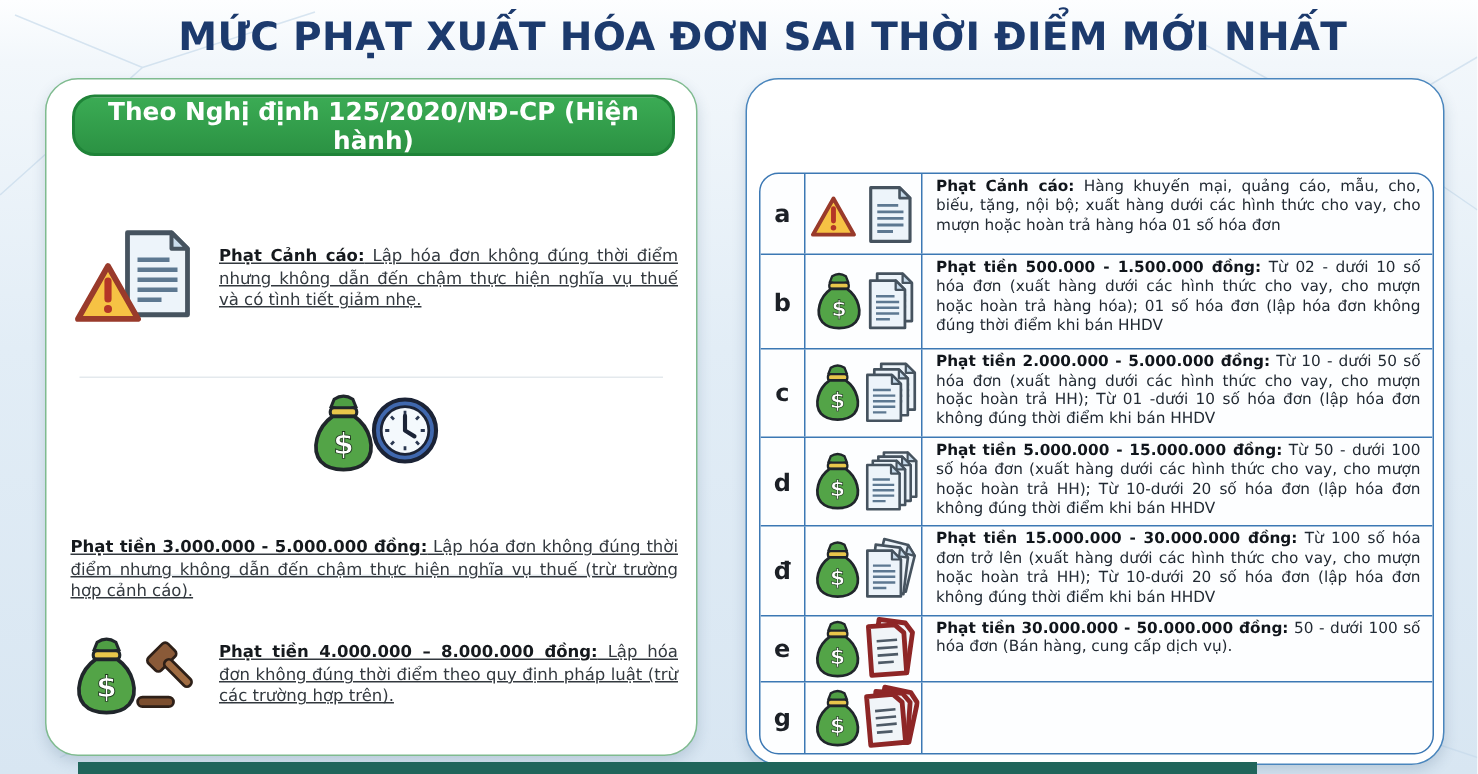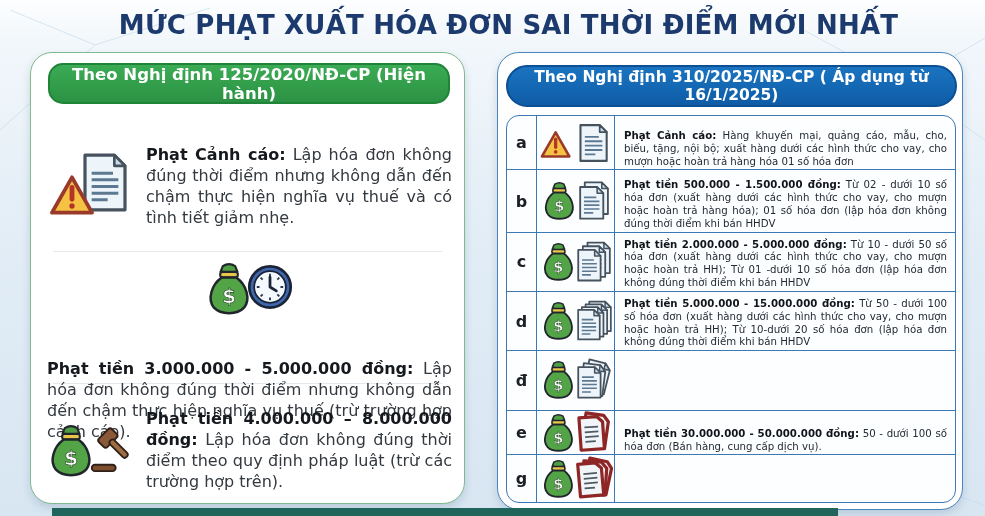--- a/index.html
+++ b/index.html
@@ -35,21 +35,21 @@
     left:8px; top:12px; width:451px; height:42px; font-size:15.5px;
     background:linear-gradient(180deg,#1a74c1,#0f5ca6); border:2px solid #0c4f92; border-radius:21px;
   }
 
   
   .pen-item { position:absolute; left:16px; right:12px; display:flex; align-items:center; gap:9px; }
   .pen-item-1 { top:72px;  height:122px; }
   .pen-item-2 { top:206px; height:122px;flex-direction:column; }
   .pen-item-3 { top:336px; height:122px; }
   .pen-icon { flex:0 0 90px; display:flex; justify-content:center; }
-  .pen-text { flex:1; font-size:16px; line-height:1.32; color:#33393f; text-align:justify; }
+  .pen-text { flex:1; font-size:11px; line-height:1.32; color:#33393f; text-align:justify;text-decoration:underline; }
   .pen-text b { color:#15191d; }
   .divider { position:absolute; left:22px; right:22px; height:1px; background:#e4e9ed; }
   .div-1 { top:198px; } .div-2 { top:330px; }
 
   
   .ptable {
     position:absolute; left:8px; top:62px; width:450px; height:388px;
     border:1.6px solid #3c78b4; border-radius:13px; overflow:hidden;
     display:flex; flex-direction:column; background:#fdfeff;
   }
@@ -58,21 +58,21 @@
   .prow-a { flex:55 1 0; } .prow-b { flex:63 1 0; } .prow-e { flex:45 1 0; } .prow-g { flex:48 1 0; }
   .pcell-label {
     flex:0 0 30px; border-right:1.6px solid #3c78b4;
     display:flex; align-items:center; justify-content:center;
     font-weight:bold; font-size:16px; color:#1c2026;
   }
   .pcell-icons {
     flex:0 0 78px; border-right:1.6px solid #3c78b4;
     display:flex; align-items:center; justify-content:center;
   }
-  .pcell-text { flex:1; display:flex; align-items:flex-end; padding:3px 8px 1px 9px; }
+  .pcell-text { flex:1; display:flex; align-items:flex-start; padding:3px 8px 18px 9px; }
   .rt { font-size:10.2px; line-height:1.26; color:#222a33; text-align:justify; }
   .rt b { color:#10151b; }
 
   .bottom-bar { position:absolute; left:52px; top:508px; width:786px; height:8px; background:#20655b; }
 
   .defs-hidden { position:absolute; width:0; height:0; overflow:hidden; }
 </style>
 </head>
 <body>
 
@@ -160,21 +160,20 @@
         <svg width="90" height="58" viewBox="0 0 90 58">
           <use href="#s-gavel" x="42" y="4" width="46" height="50"></use>
           <use href="#s-bag" x="0" y="3" width="48" height="54"></use>
         </svg>
       </span>
       <span class="pen-text"><b>Phạt tiền 4.000.000 – 8.000.000 đồng:</b><span> Lập hóa đơn không đúng thời điểm theo quy định pháp luật (trừ các trường hợp trên).</span></span>
     </div>
   </div>
 
   <div class="card card-right">
-    <div class="panel-header header-blue">Theo Nghị định 310/2025/NĐ-CP ( Áp dụng từ 16/1/2025)</div>
 
     <div class="ptable">
 
       <div class="prow prow-a">
         <div class="pcell-label">a</div>
         <div class="pcell-icons">
           <svg width="74" height="46" viewBox="0 0 80 48">
             <use href="#s-warn" x="1" y="10" width="34" height="31"></use>
             <use href="#s-doc" x="42" y="2" width="34" height="44"></use>
           </svg>
@@ -232,20 +231,23 @@
       <div class="prow">
         <div class="pcell-label">đ</div>
         <div class="pcell-icons">
           <svg width="74" height="46" viewBox="0 0 80 48">
             <use href="#s-doc" x="48" y="1" width="29" height="39" transform="rotate(14 62 20)"></use>
             <use href="#s-doc" x="44" y="4" width="29" height="39" transform="rotate(7 58 23)"></use>
             <use href="#s-doc" x="40" y="7" width="29" height="39"></use>
             <use href="#s-bag" x="2" y="2" width="38" height="44"></use>
           </svg>
         </div>
+        <div class="pcell-text">
+            <span class="rt"><b>Phạt tiền 15.000.000 - 30.000.000 đồng:</b><span> Từ 100 số hóa đơn trở lên (xuất hàng dưới các hình thức cho vay, cho mượn hoặc hoàn trả HH); Từ 10-dưới 20 số hóa đơn (lập hóa đơn không đúng thời điểm khi bán HHDV</span></span>
+          </div>
       </div>
 
       <div class="prow prow-e">
         <div class="pcell-label">e</div>
         <div class="pcell-icons">
           <svg width="74" height="46" viewBox="0 0 80 48">
             <use href="#s-reddoc" x="44" y="1" width="33" height="41" transform="rotate(8 60 21)"></use>
             <use href="#s-reddoc" x="40" y="4" width="33" height="41" transform="rotate(-4 56 24)"></use>
             <use href="#s-bag" x="2" y="2" width="38" height="44"></use>
           </svg>

